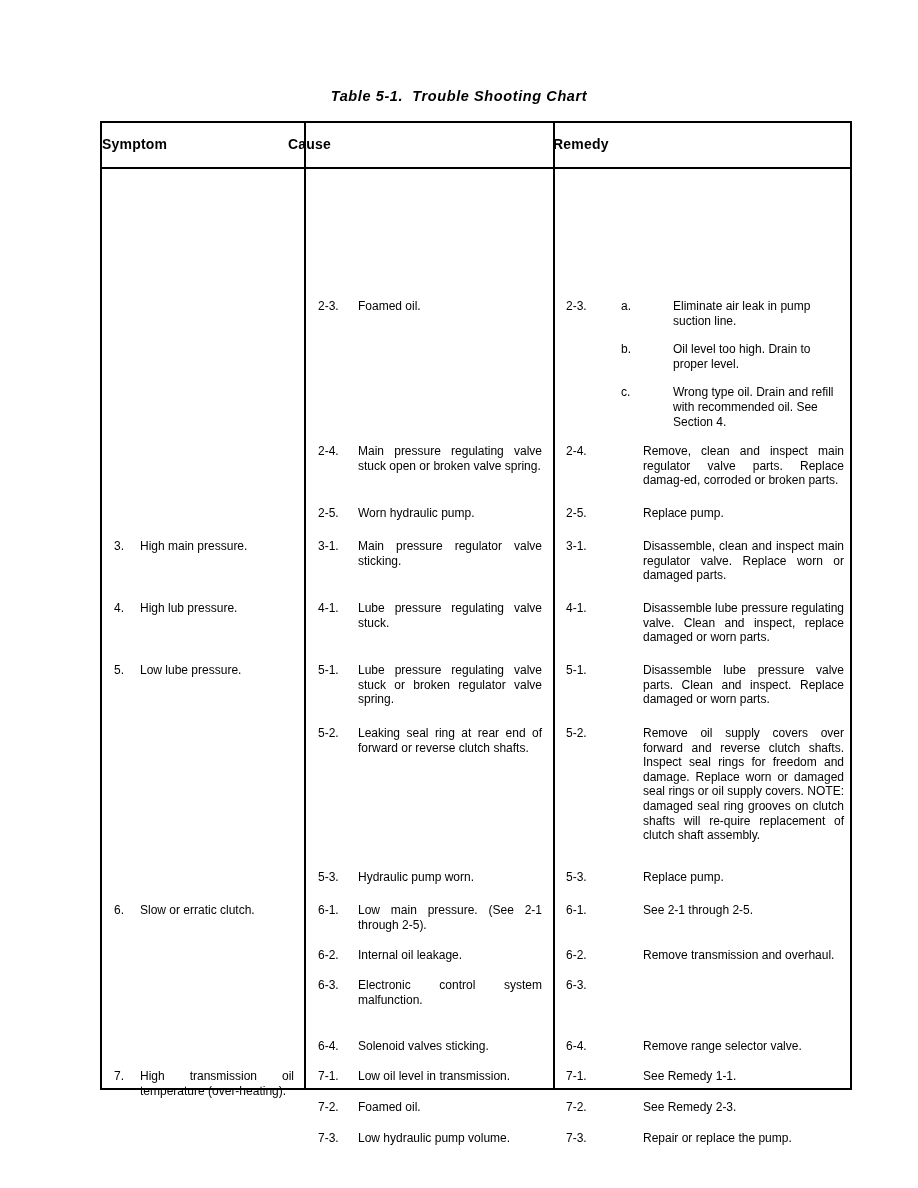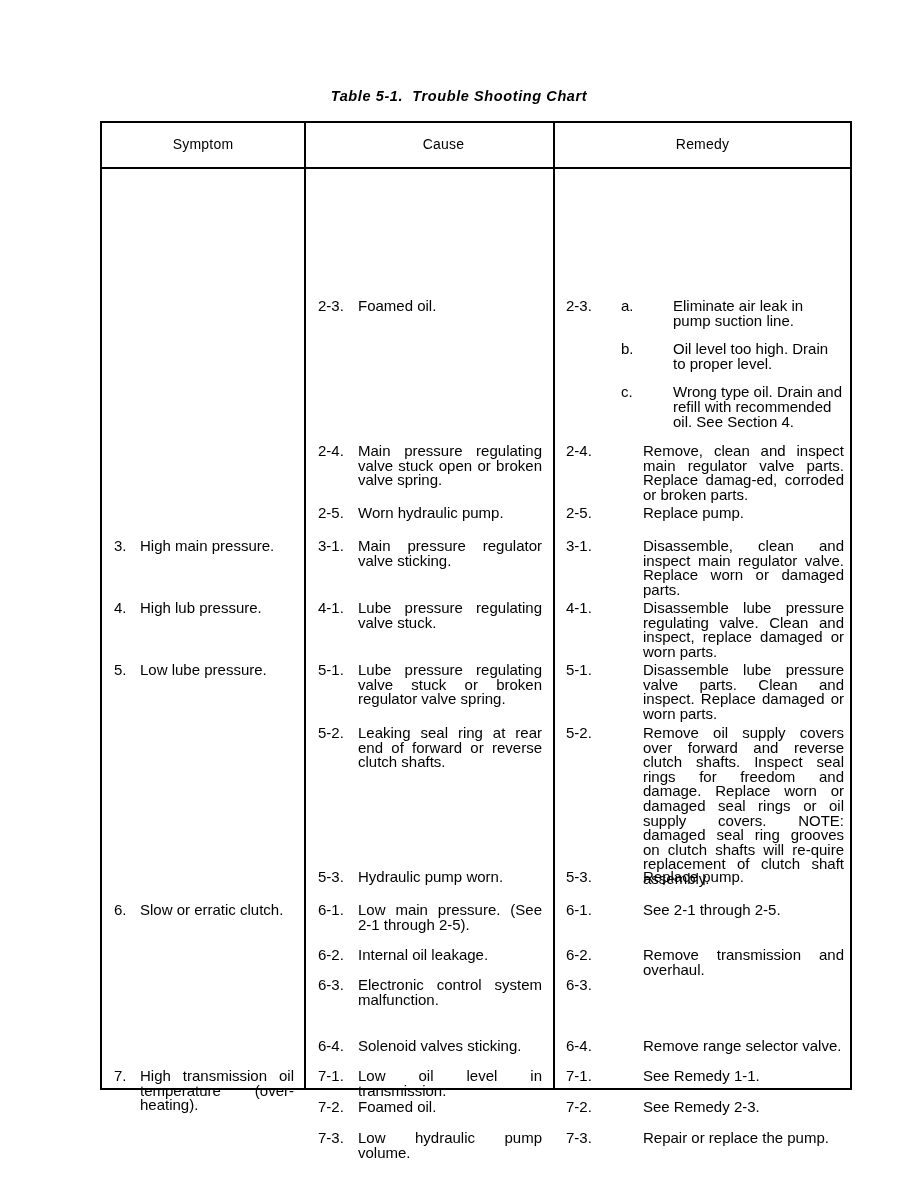--- a/index.html
+++ b/index.html
@@ -66,42 +66,41 @@
     top: 44px;
     height: 2.2px;
     background: #000;
   }
 
   
   .hdr {
     position: absolute;
     top: 13px;
     font-size: 14px;
-    font-weight: normal;
-    text-align: center;
+    font-weight: bold;
     letter-spacing: 0.2px;
   }
   .hdr-symptom { left: 0px;   width: 202px; }
-  .hdr-cause   { left: 202px; width: 279px; }
+  .hdr-cause   { left: 186px; width: 279px; }
   .hdr-remedy  { left: 451px; width: 299px; }
 
   
   .col {
     position: absolute;
     top: 46px;
     bottom: 0;
   }
   .col-symptom { left: 0px;   width: 202px; }
   .col-cause   { left: 202px; width: 249px; }
   .col-remedy  { left: 451px; width: 299px; }
 
   
   .entry {
     position: absolute;
-    font-size: 15px;
+    font-size: 12px;
     line-height: 14.6px;
   }
 
   
   .col-symptom .entry { left: 12px; width: 180px; }
   .col-symptom .num   { width: 16px; }
   .col-symptom .txt   { margin-left: 26px; }
 
   
   .col-cause .entry { left: 14px; width: 224px; }

